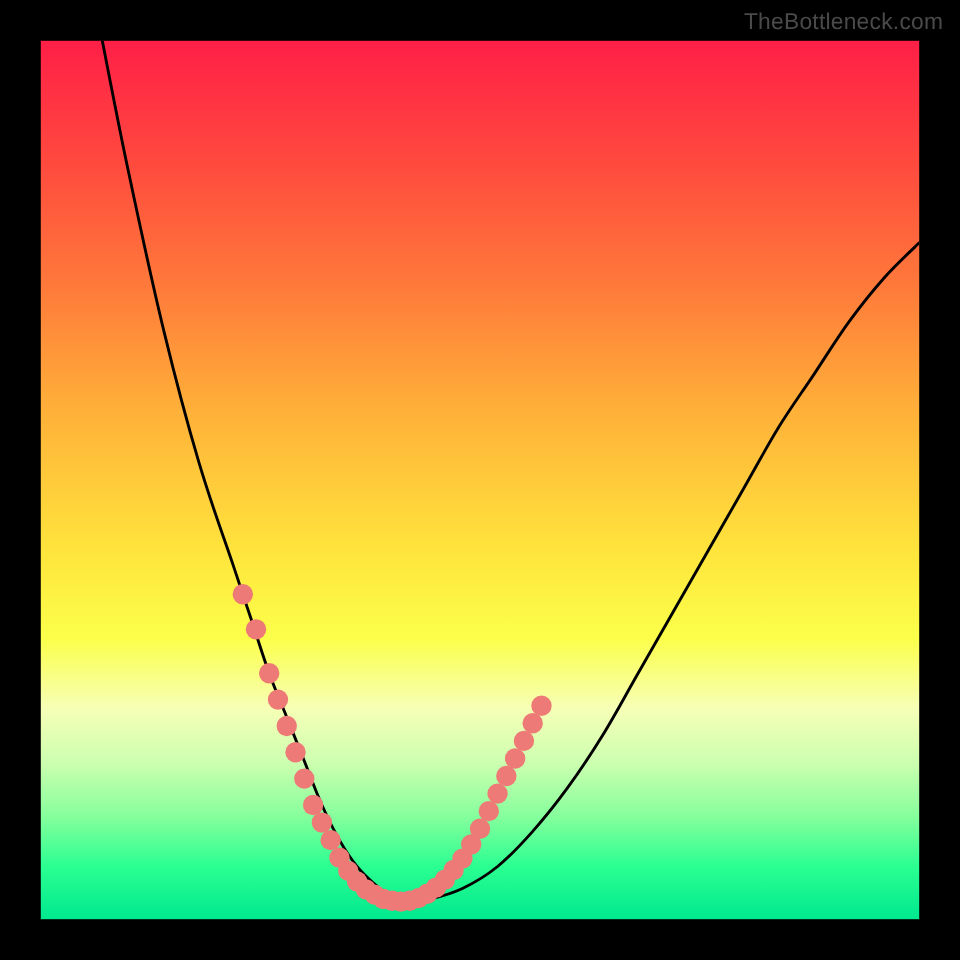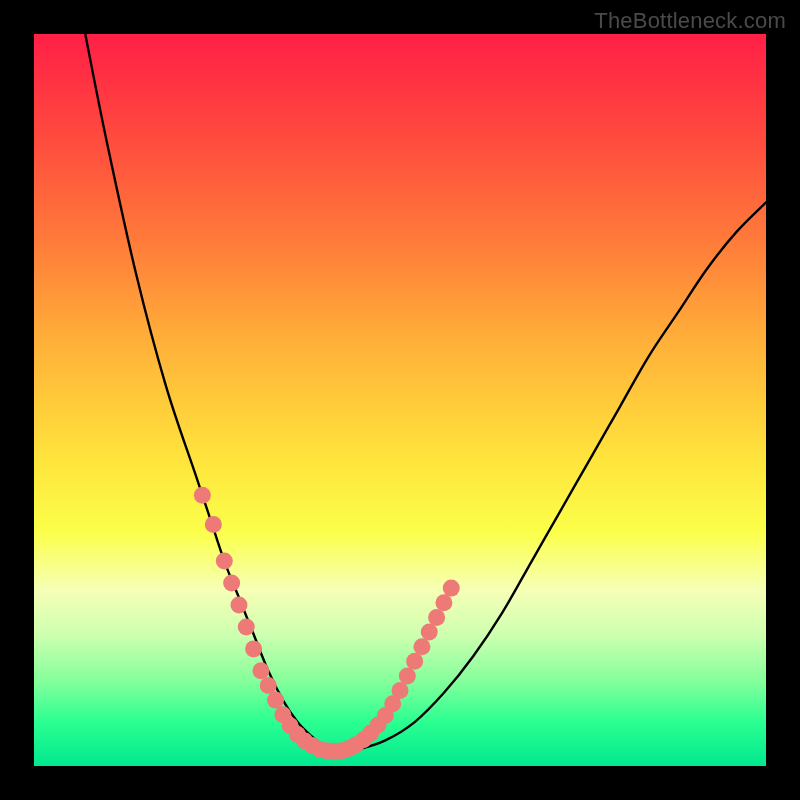--- a/index.html
+++ b/index.html
@@ -28,21 +28,21 @@
       #ceffb0 82%,
       #8aff9d 88%,
       #2bff91 94%,
       #00e88f 100%);
   }
   .watermark {
     position: absolute;
     top: 8px;
     right: 14px;
     color: #4a4a4a;
-    font-size: 22px;
+    font-size: 19px;
     font-weight: 400;
     letter-spacing: 0.2px;
     z-index: 10;
   }
   svg.curves {
     position: absolute;
     left: 0;
     top: 0;
     width: 732px;
     height: 732px;

